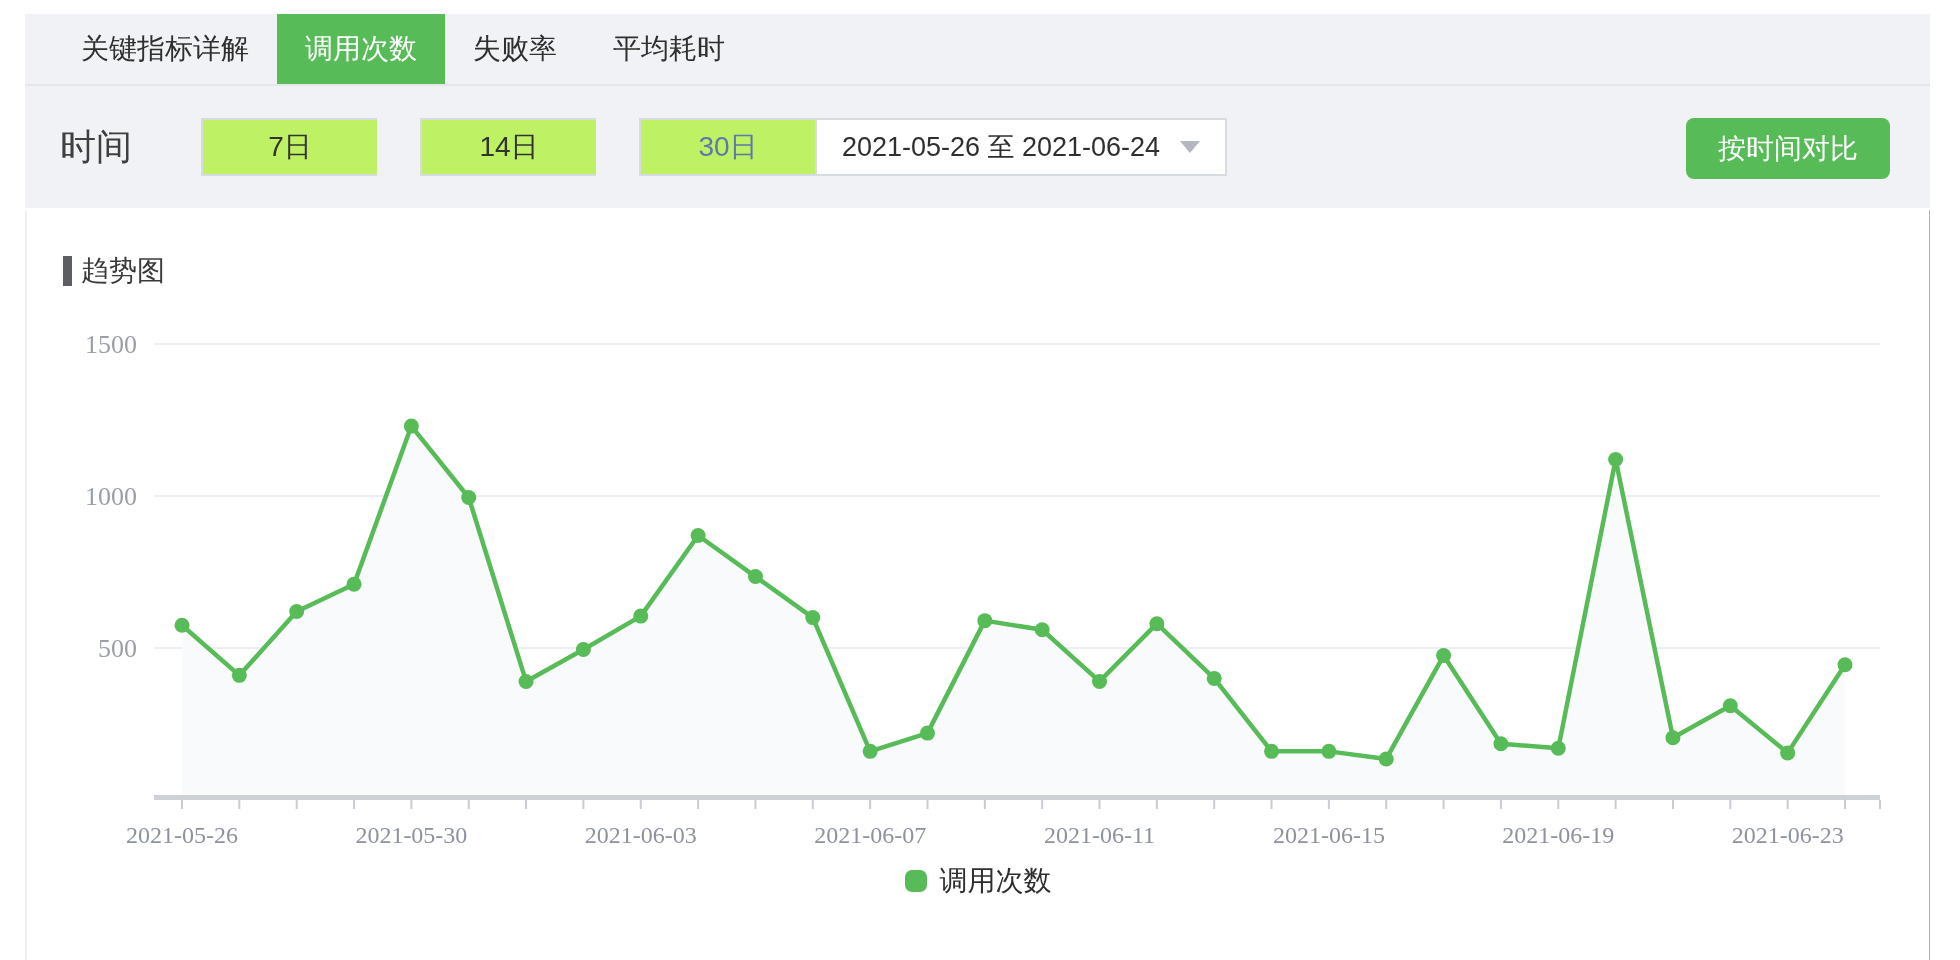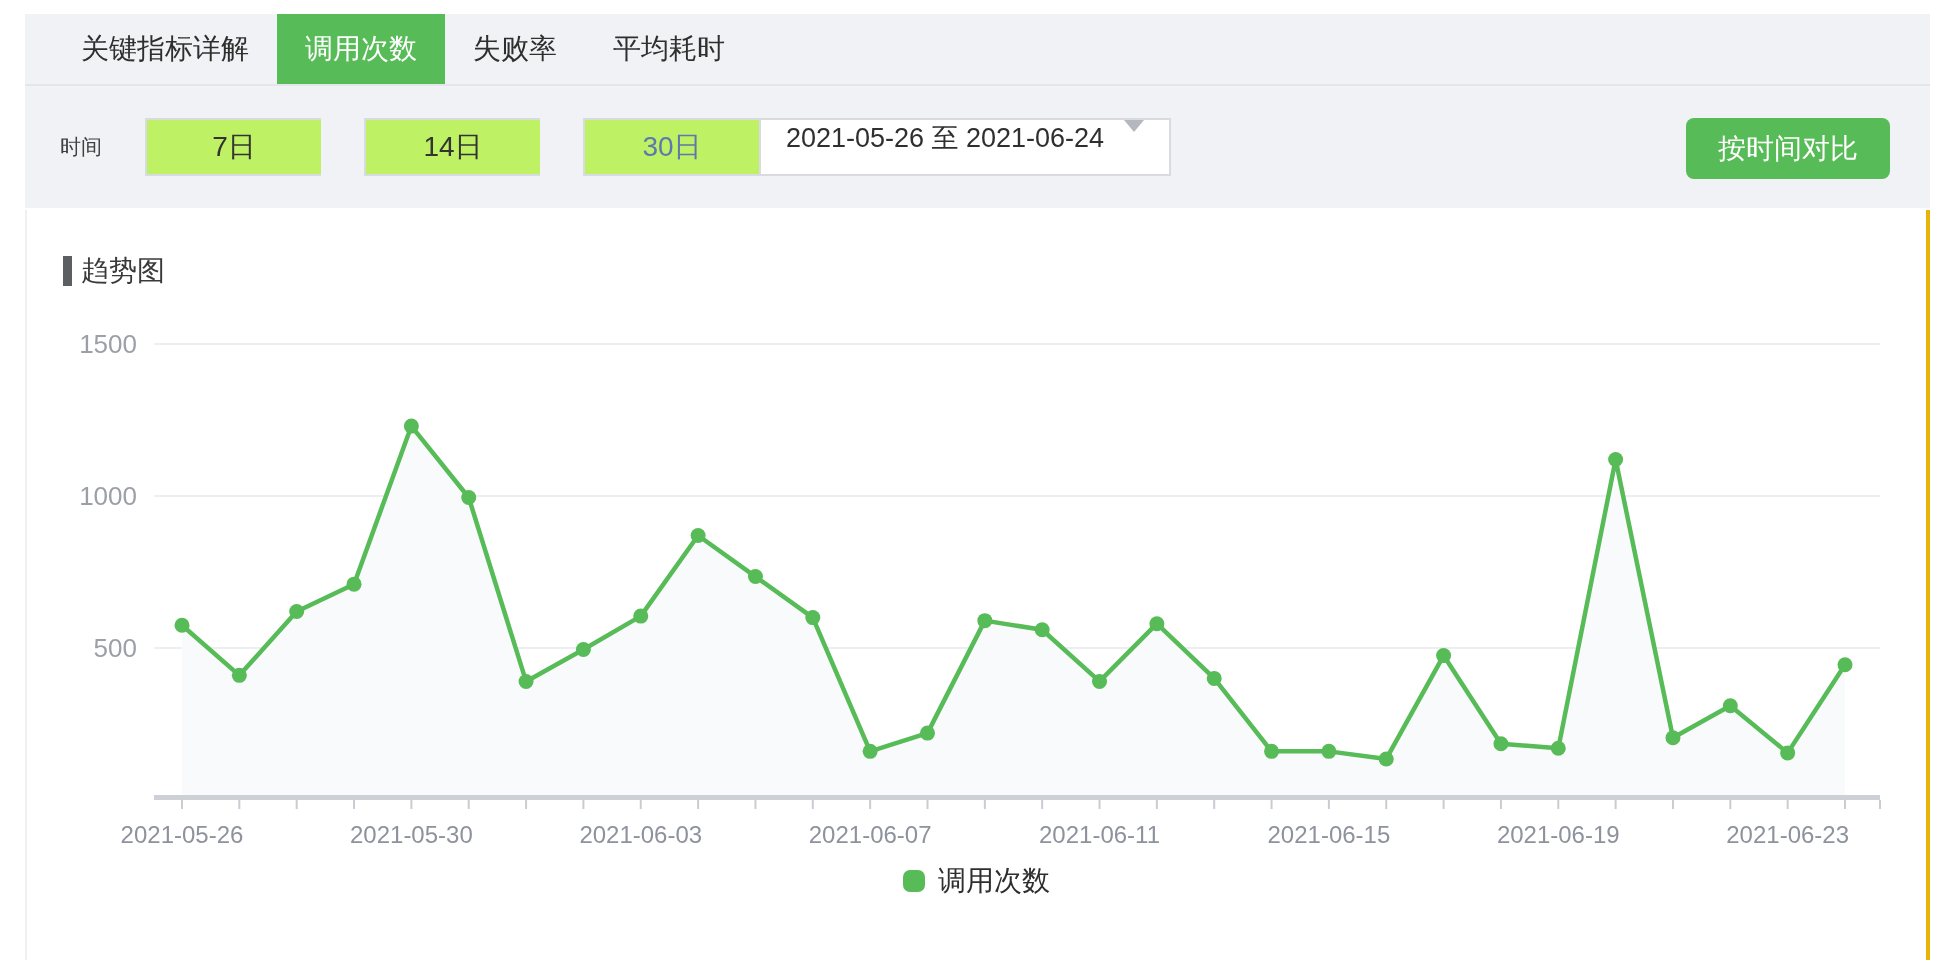--- a/index.html
+++ b/index.html
@@ -9,38 +9,38 @@
   
   .card { position:absolute; left:25px; top:14px; width:1905px; }
   .tabbar { height:72px; background:#f0f2f5; display:flex; align-items:stretch;
     padding-left:28px; border-bottom:2px solid #e3e6ea; }
   .tab { padding:0 28px; display:flex; align-items:center; font-size:28px;
     color:#2f2f2f; cursor:pointer; white-space:nowrap; }
   .tab.active { background:var(--green); color:#fff; }
 
   .filterbar { height:122px; background:#f0f2f5; display:flex; align-items:center;
     padding-left:35px; position:relative; }
-  .filter-label { font-size:21px; color:#3f3f3f; }
+  .filter-label { font-size:36px; color:#3f3f3f; margin-right:26px; }
   .range-group { display:flex; }
   .range-btn { width:176px; height:58px; background:#bef264; border:2px solid #d8dbe0;
     border-right:none; display:flex; align-items:center; justify-content:center;
     font-size:28px; color:#333; cursor:pointer;margin-left:43px; }
   .range-btn.selected { color:#5e78ab; }
   .date-box { width:412px; height:58px; background:#fff; border:2px solid #d8dbe0;
-    display:flex; justify-content:center; font-size:27px;
+    display:flex; align-items:center; justify-content:center; font-size:27px;
     color:#2f2f2f; cursor:pointer; }
   .caret-down { width:0; height:0; border-left:10px solid transparent;
     border-right:10px solid transparent; border-top:12px solid #b4b7bd; margin-left:20px; }
   .compare-btn { position:absolute; right:40px; top:32px; height:61px; padding:0 32px;
     background:var(--green); color:#fff; font-size:28px; border:none; border-radius:8px;
     display:flex; align-items:center; cursor:pointer; }
 
   
   .content { position:absolute; left:25px; top:210px; width:1905px; height:750px;
-    background:#fff; border-left:2px solid #eef0f3; border-right:4px solid #eab308; }
+    background:#fff; border-left:2px solid #eef0f3; border-right:1px solid #eab308;font-family:Liberation Serif, serif; }
   .section-title { position:absolute; left:36px; top:42px; display:flex;
     align-items:center; font-size:28px; color:#3a3a3a; }
   .section-title .bar { width:9px; height:30px; background:#5c5e61; margin-right:9px; }
   .chart-svg { position:absolute; left:0; top:0; }
   .legend { position:absolute; left:0; top:652px; width:100%; display:flex;
     justify-content:center; align-items:center; cursor:pointer; }
   .legend-marker { width:22px; height:22px; border-radius:7px; background:var(--green);
     margin-right:13px; }
   .legend-text { font-size:28px; color:#2e2e2e; }
 </style>

